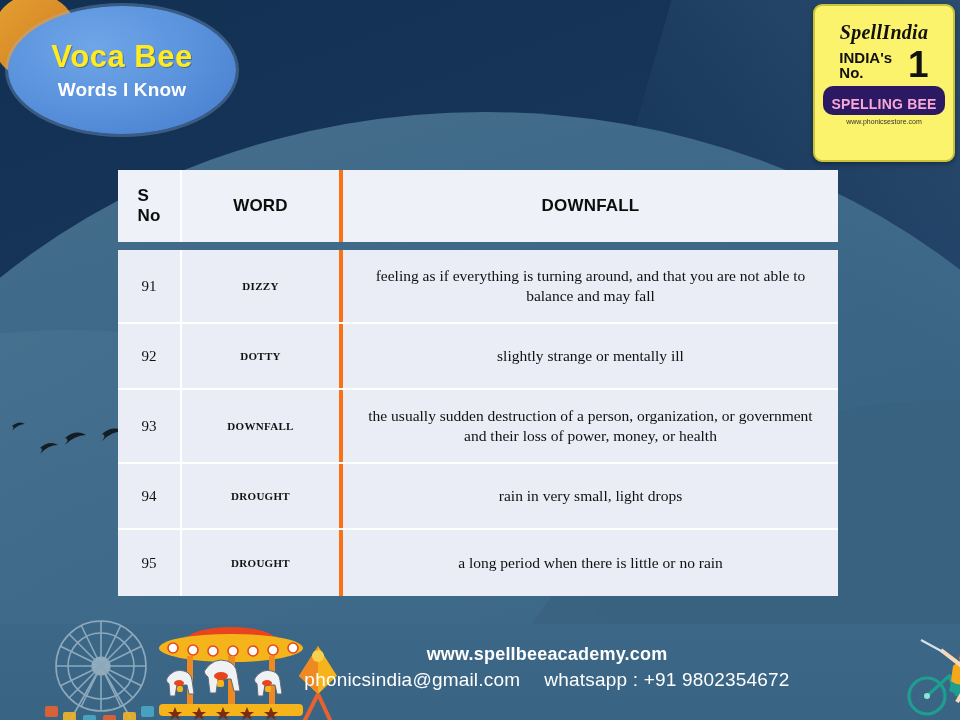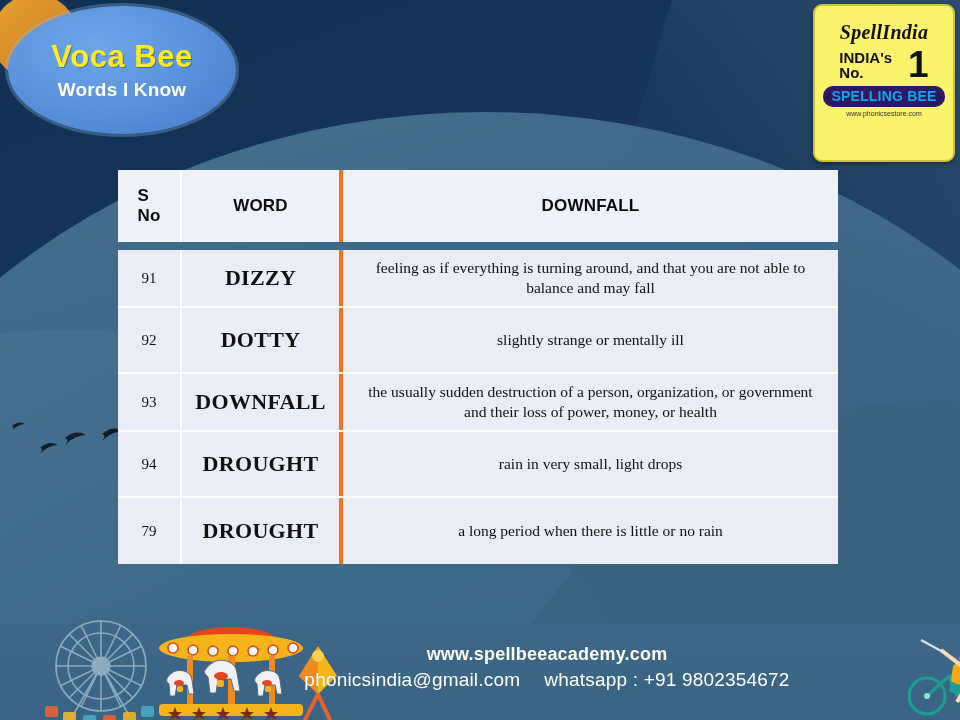--- a/index.html
+++ b/index.html
@@ -114,23 +114,23 @@
     font-weight:bold; font-size:15px; color:#111;
     line-height:1.02; text-align:left;
   }
   #logo .rank-num {
     font-weight:bold; font-size:37px; color:#111;
     line-height:.86;
   }
   #logo .bee-bar {
     margin-top:5px;
     background:#2b1a63;
-    color:#0ea5e9;
+    color:#f9a8d4;
     font-weight:bold; font-size:14px;
-    padding:2px 8px 3px;
+    padding:10px 8px 3px;
     border-radius:10px;
     letter-spacing:.2px;
     width:122px;
   }
   #logo .prov {
     margin-top:5px;
     font-weight:bold; font-size:9px; color:#111;
     line-height:1.25;
   }
   #logo .site {
@@ -169,29 +169,29 @@
     font-family:"Liberation Sans", sans-serif;
     font-weight:bold; font-size:17px; color:#0d0d0d;
     letter-spacing:.2px;
   }
   .td-sno {
     font-family:"Liberation Serif", serif;
     font-size:15px; color:#111;
   }
   .td-word {
     font-family:"Liberation Serif", serif;
-    font-weight:bold; font-size:22px; color:#111;
+    font-weight:bold; font-size:11px; color:#111;
     letter-spacing:.3px;
   }
   .td-mean {
     font-family:"Liberation Serif", serif;
     font-size:15.5px; color:#111;
     text-align:center; line-height:1.32;
   }
-  .r-tall  { height:58px; }
+  .r-tall  { height:74px; }
   .r-norm  { height:66px; }
 
   
   #footer {
     position:absolute; left:0; bottom:0; width:960px; height:96px;margin-left:47px;
   }
   #footer-text {
     position:absolute; left:200px; top:20px; width:600px;
     text-align:center; color:#ffffff;
   }
@@ -311,21 +311,21 @@
         <div class="cell c-word">
             <span class="td-word">DROUGHT</span>
           </div>
         <div class="cell c-mean">
             <span class="td-mean">rain in very small, light drops</span>
           </div>
       </div>
 
       <div class="trow r-norm">
         <div class="cell c-sno">
-            <span class="td-sno">79</span>
+            <span class="td-sno">95</span>
           </div>
         <div class="cell c-word">
             <span class="td-word">DROUGHT</span>
           </div>
         <div class="cell c-mean">
             <span class="td-mean">a long period when there is little or no rain</span>
           </div>
       </div>
 
     </div>

